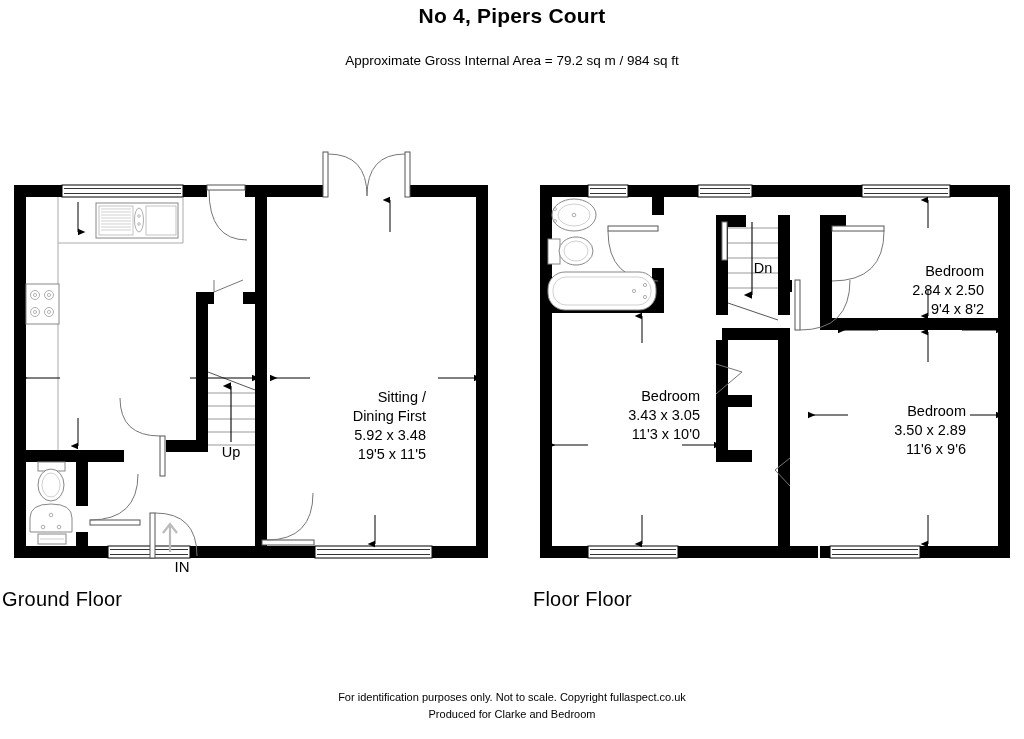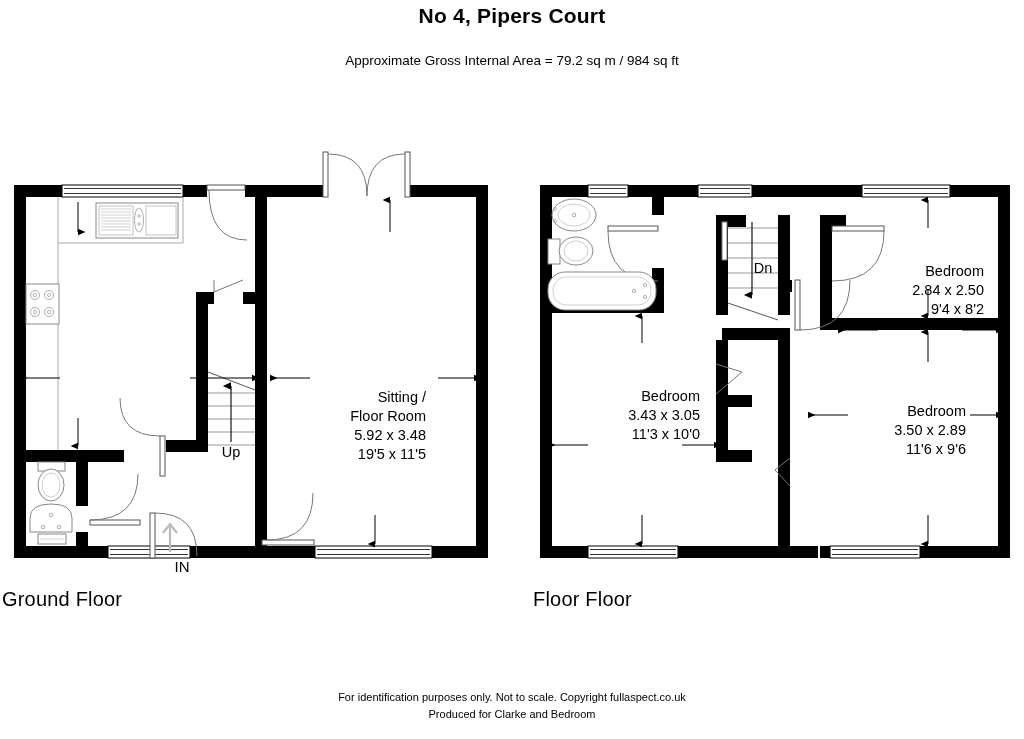--- a/index.html
+++ b/index.html
@@ -309,21 +309,21 @@
       </g>
 
       <g>
         <path d="M170,412 L170,386 M163,393 L170,384 L177,393" fill="none" stroke="#bbb" stroke-width="2.2"></path>
       </g>
     </svg>
 
 
     <div class="room-label" style="left:306px; top:204px; width:120px;margin-top:44px;">
       <span class="rl-name">Sitting /</span>
-      <span class="rl-name">Floor Room</span>
+      <span class="rl-name">Dining First</span>
       <span class="rl-metric">5.92 x 3.48</span>
       <span class="rl-imperial">19'5 x 11'5</span>
     </div>
 
     <div class="stair-label" style="left:212px; top:304px; width:38px;">Up</div>
 
     <div class="entry-label" style="left:164px; top:418px; width:36px;">IN</div>
   </div>
 
   <div class="floor-label" id="ground-floor-label">Ground Floor</div>

